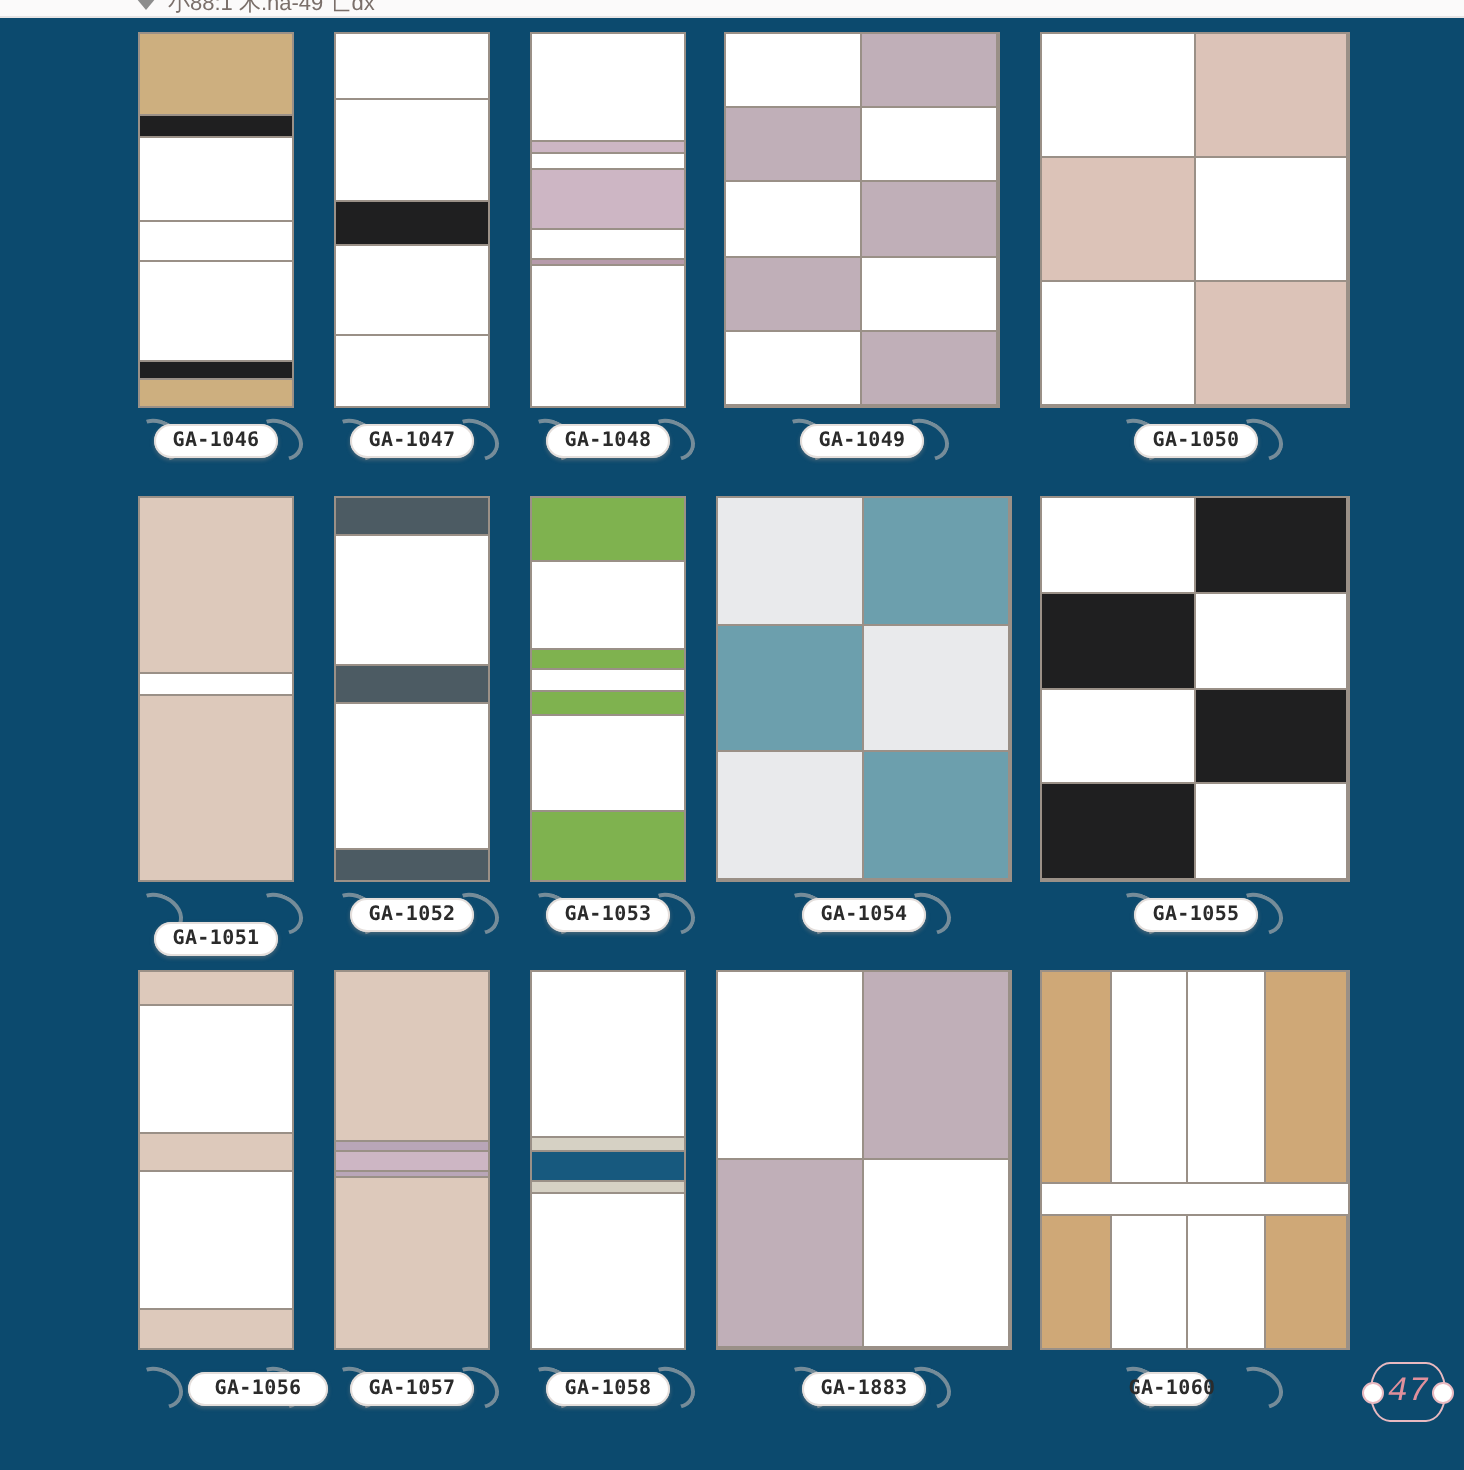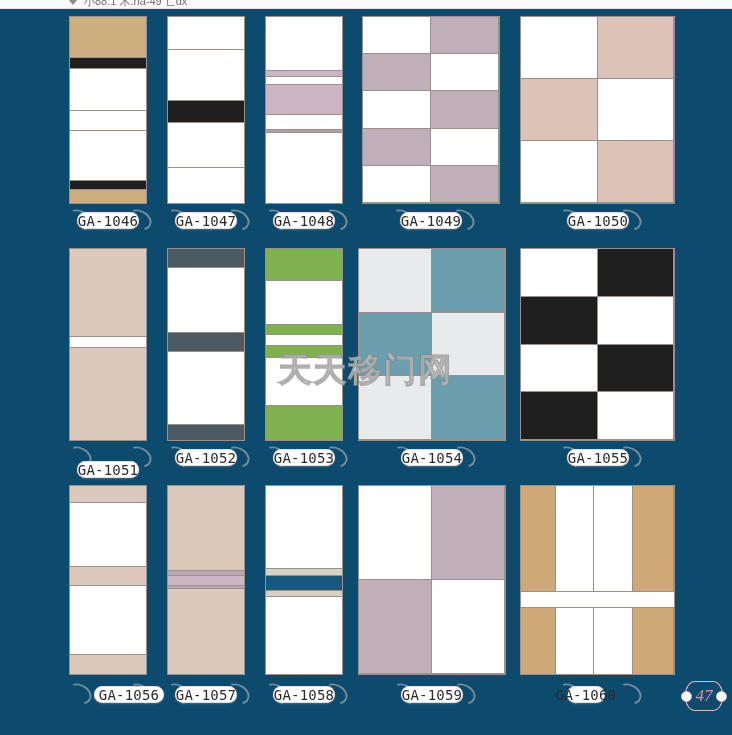--- a/index.html
+++ b/index.html
@@ -39,21 +39,21 @@
   .tag {
     position: absolute;
     height: 17px;
     background: #ffffff;
     border-radius: 9px;
     box-shadow: 0 1px 2px rgba(150,140,135,.45), 0 0 0 1px rgba(205,195,190,.55) inset;
     display: flex; align-items: center; justify-content: center;
   }
   .tag span {
     font-family: "DejaVu Sans Mono", monospace;
-    font-size: 14px; letter-spacing: .2px; color: #2b2b2b; white-space: nowrap;
+    font-size: 10px; letter-spacing: .2px; color: #2b2b2b; white-space: nowrap; font-weight: bold;
   }
   
   .swirl {
     position: absolute; width: 26px; height: 20px; border-radius: 50%;
     border: 2px solid rgba(205,195,190,.55); border-left-color: transparent; border-bottom-color: transparent;
     transform: rotate(25deg);
   }
 
   
   .watermark {
@@ -79,21 +79,21 @@
     border: 1.5px solid #e8b9c0; border-radius: 10px 10px 10px 10px / 14px 14px 14px 14px;
   }
   .pagenum .frame:before, .pagenum .frame:after {
     content: ""; position: absolute; width: 9px; height: 9px; border-radius: 50%;
     border: 1.5px solid #e8b9c0; background: #fff;
   }
   .pagenum .frame:before { left: -5px; top: 9px; }
   .pagenum .frame:after  { right: -5px; top: 9px; }
   .pagenum .num {
     position: relative; z-index: 2;
-    font-family: Liberation Serif, serif; font-style: italic; font-size: 17px;
+    font-family: Liberation Mono, monospace; font-style: italic; font-size: 17px;
     color: #e0909c;
   }
 </style>
 </head>
 <body>
 
 <div id="page">
 
   <div class="toolbar">
     <div class="tb-left">
@@ -303,41 +303,40 @@
       <div class="card" style="left: 358px; top: 485px; width: 148px; height: 219px;">
         <span class="swirl" style="left: 32px; top: 199px;"></span>
         <span class="swirl" style="left: 92px; top: 199px;"></span>
         <div class="panel" style="width: 148px; height: 190px; border-color: rgb(154, 144, 135); background: rgb(255, 255, 255);">
           <div class="cell" style="left: 0%; top: 0%; width: 50%; height: 50%; background: rgb(255, 255, 255); border-right: 1px solid rgb(154, 144, 135); border-bottom: 1px solid rgb(154, 144, 135);"></div>
           <div class="cell" style="left: 50%; top: 0%; width: 50%; height: 50%; background: rgb(192, 175, 184); border-right: 1px solid rgb(154, 144, 135); border-bottom: 1px solid rgb(154, 144, 135);"></div>
           <div class="cell" style="left: 0%; top: 50%; width: 50%; height: 50%; background: rgb(192, 175, 184); border-right: 1px solid rgb(154, 144, 135); border-bottom: 1px solid rgb(154, 144, 135);"></div>
           <div class="cell" style="left: 50%; top: 50%; width: 50%; height: 50%; background: rgb(255, 255, 255); border-right: 1px solid rgb(154, 144, 135); border-bottom: 1px solid rgb(154, 144, 135);"></div>
         </div>
         <div class="tag" style="left: 43px; top: 201px; width: 62px;">
-          <span>GA-1059</span>
+          <span>GA-1883</span>
         </div>
       </div>
       <div class="card" style="left: 520px; top: 485px; width: 155px; height: 219px;">
         <span class="swirl" style="left: 35.5px; top: 199px;"></span>
         <span class="swirl" style="left: 95.5px; top: 199px;"></span>
         <div class="panel" style="width: 155px; height: 190px; border-color: rgb(154, 144, 135);">
           <div class="vseg" style="left: 0%; width: 23%; background: rgb(207, 168, 119); border-right: 1px solid rgb(154, 144, 135);"></div>
           <div class="vseg" style="left: 23%; width: 25%; background: rgb(255, 255, 255); border-right: 1px solid rgb(154, 144, 135);"></div>
           <div class="vseg" style="left: 48%; width: 25%; background: rgb(255, 255, 255); border-right: 1px solid rgb(154, 144, 135);"></div>
           <div class="vseg" style="left: 73%; width: 27%; background: rgb(207, 168, 119); border-right: 1px solid rgb(154, 144, 135);"></div>
           <div class="seg" style="top: 56%; height: 9%; background: rgb(255, 255, 255); border-top: 1px solid rgb(154, 144, 135); border-bottom: 1px solid rgb(154, 144, 135);"></div>
         </div>
         <div class="tag" style="left: 47px; top: 201px; width: 38px;">
           <span>GA-1060</span>
         </div>
       </div>
     </div>
 
   <div class="watermark">
-    <span class="wm-cn">天天移门网</span>
   </div>
 
   <div class="pagenum">
     <span class="frame"></span>
     <span class="num">47</span>
   </div>
 
 </div>
 
 </body></html>

